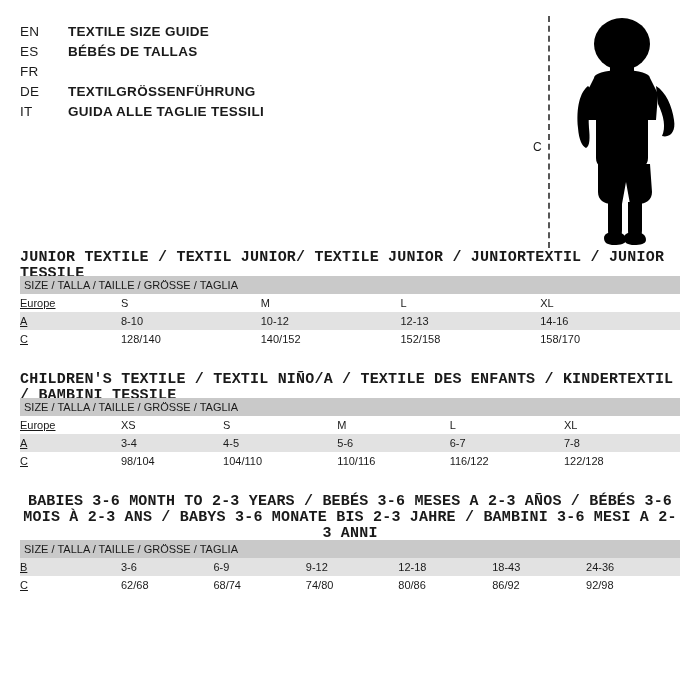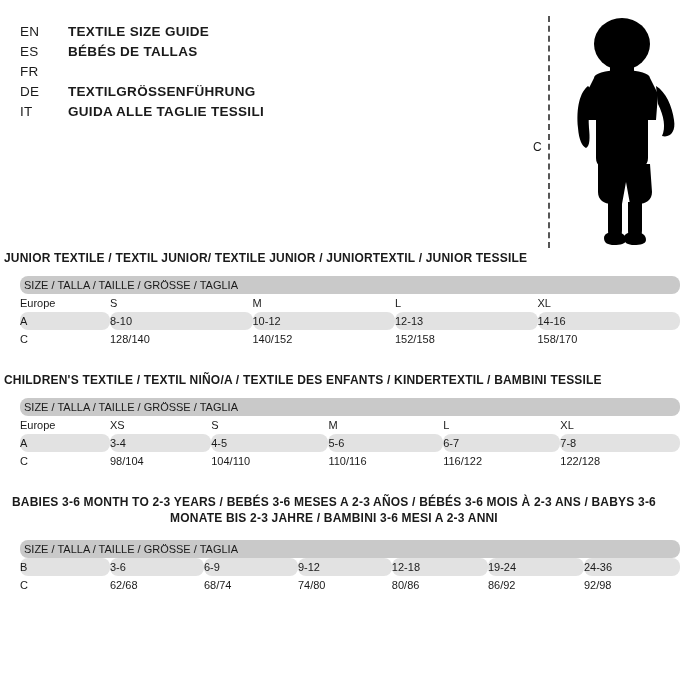--- a/index.html
+++ b/index.html
@@ -73,60 +73,61 @@
   }
   .silhouette {
     position: absolute;
     left: 44px;
     top: 8px;
   }
 
   
   .section-heading {
     position: absolute;
-    left: 4px;
-    font-size: 12px;
+    left: 20px;
+    font-size: 15px;
     font-weight: bold;
     letter-spacing: 0.2px;
     color: #1a1a1a;
     line-height: 16px;
     width: 660px;
+    font-family: Liberation Mono, monospace;
   }
 
   
   table.size-table {
     position: absolute;
     left: 20px;
     width: 660px;
     border-collapse: collapse;
     font-size: 11px;
     color: #1a1a1a;
   }
   table.size-table td {
-    padding: 3px 0 3px 0;
+    padding: 3px 11px 3px 0;
     vertical-align: middle;
     white-space: nowrap;
-    border-radius: 8px;
   }
   tr.head-row {
     background: #c9c9c9;
   }
   tr.head-row td {
     font-size: 11px;
     padding-left: 4px;
   }
   tr.alt-row {
     background: #e2e2e2;
   }
   tr.plain-row {
     background: #ffffff;
   }
   td.label-col {
     width: 90px;
     padding-left: 4px;
+    text-decoration: underline;
   }
   td.val {
     text-align: left;
   }
 
   
   .legend {
     position: absolute;
     left: 20px;
     bottom: 14px;
@@ -273,21 +274,21 @@
     <tbody>
       <tr class="head-row">
         <td colspan="7">SIZE / TALLA / TAILLE / GRÖSSE / TAGLIA</td>
       </tr>
       <tr class="alt-row">
         <td class="label-col">B</td>
         <td class="val">3-6</td>
         <td class="val">6-9</td>
         <td class="val">9-12</td>
         <td class="val">12-18</td>
-        <td class="val">19-24</td>
+        <td class="val">18-43</td>
         <td class="val">24-36</td>
       </tr>
       <tr class="plain-row">
         <td class="label-col">C</td>
         <td class="val">62/68</td>
         <td class="val">68/74</td>
         <td class="val">74/80</td>
         <td class="val">80/86</td>
         <td class="val">86/92</td>
         <td class="val">92/98</td>

